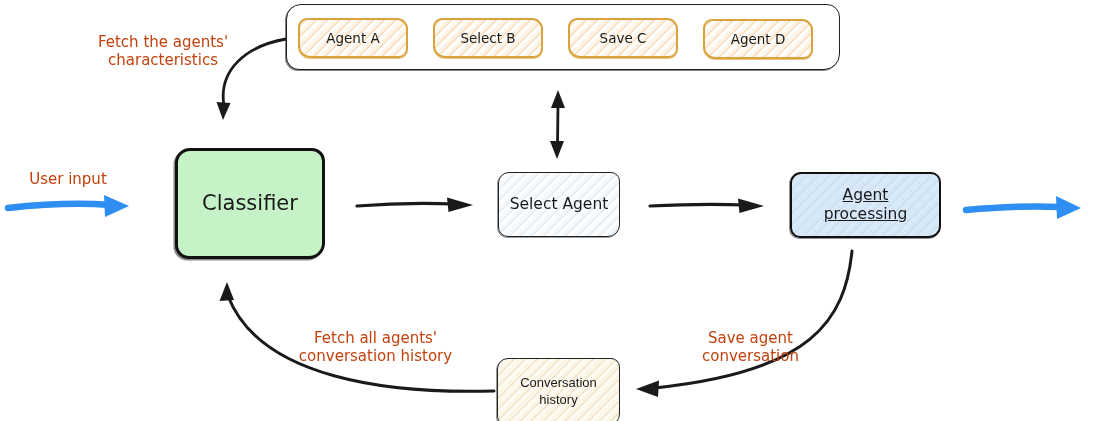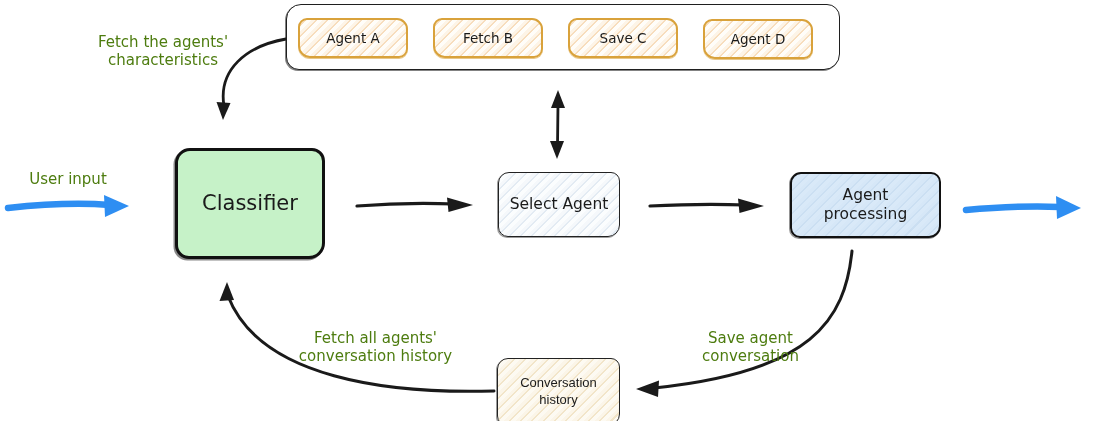--- a/index.html
+++ b/index.html
@@ -57,40 +57,41 @@
     font-size:15.5px;
     box-shadow:-1px 1px 0 rgba(34,34,34,.45);
   }
   .agent-processing{
     left:790px;top:172px;width:151px;height:66px;
     border:2.2px solid #111111;
     border-radius:11px 10px 12px 10px;
     background:repeating-linear-gradient(135deg,#d6e7f7 0px,#d6e7f7 3px,#cbdff2 3px,#cbdff2 4.5px,#d9e9f8 4.5px,#d9e9f8 8px);
     font-size:15.5px;
     box-shadow:-1px 1px 0 rgba(17,17,17,.45);
+    text-decoration:underline;
   }
   .conversation-history{
     left:497px;top:358px;width:123px;height:68px;
     border:1.7px solid #222222;
     border-radius:11px 9px 12px 10px;
     background:repeating-linear-gradient(135deg,#fbf5e8 0px,#fbf5e8 3px,#f2e5c9 3px,#f2e5c9 4.5px,#fdfaf2 4.5px,#fdfaf2 8px);
     font-family:"Liberation Sans",sans-serif;
     font-size:13px;
     line-height:1.3;
     box-shadow:-1px 1px 0 rgba(34,34,34,.45);
   }
   .node .inner{max-width:92%;}
   .agent-processing .inner{max-width:105px;}
   .conversation-history .inner{max-width:95px;}
   .annotation{
     position:absolute;
     text-align:center;
     font-size:15px;
     line-height:1.22;
-    color:#4d7c0f;
+    color:#c2410c;
   }
   .lbl-user-input{left:8px;top:160px;width:120px;margin-top:10px;}
   .lbl-response{left:968px;top:175px;width:120px;}
   .lbl-fetch-characteristics{left:92px;top:33px;width:142px;}
   .lbl-fetch-history{left:283px;top:329px;width:185px;}
   .lbl-save-conversation{left:688px;top:329px;width:125px;}
 </style>
 </head>
 <body>
 
@@ -138,21 +139,21 @@
       <path d="M 852 251 C 845 320 812 372 654 388" fill="none" stroke="#1a1a1a" stroke-width="3" stroke-linecap="round"></path>
       <path d="M 636 389 L 659 380.5 L 658 397 Z" fill="#1a1a1a"></path>
     </g>
   </svg>
 
   <div class="node agents-container">
     <div class="agent-box agent-a">
       <span>Agent A</span>
     </div>
     <div class="agent-box agent-b">
-      <span>Fetch B</span>
+      <span>Select B</span>
     </div>
     <div class="agent-box agent-c">
       <span>Save C</span>
     </div>
     <div class="agent-box agent-d">
       <span>Agent D</span>
     </div>
   </div>
 
   <div class="node classifier">

